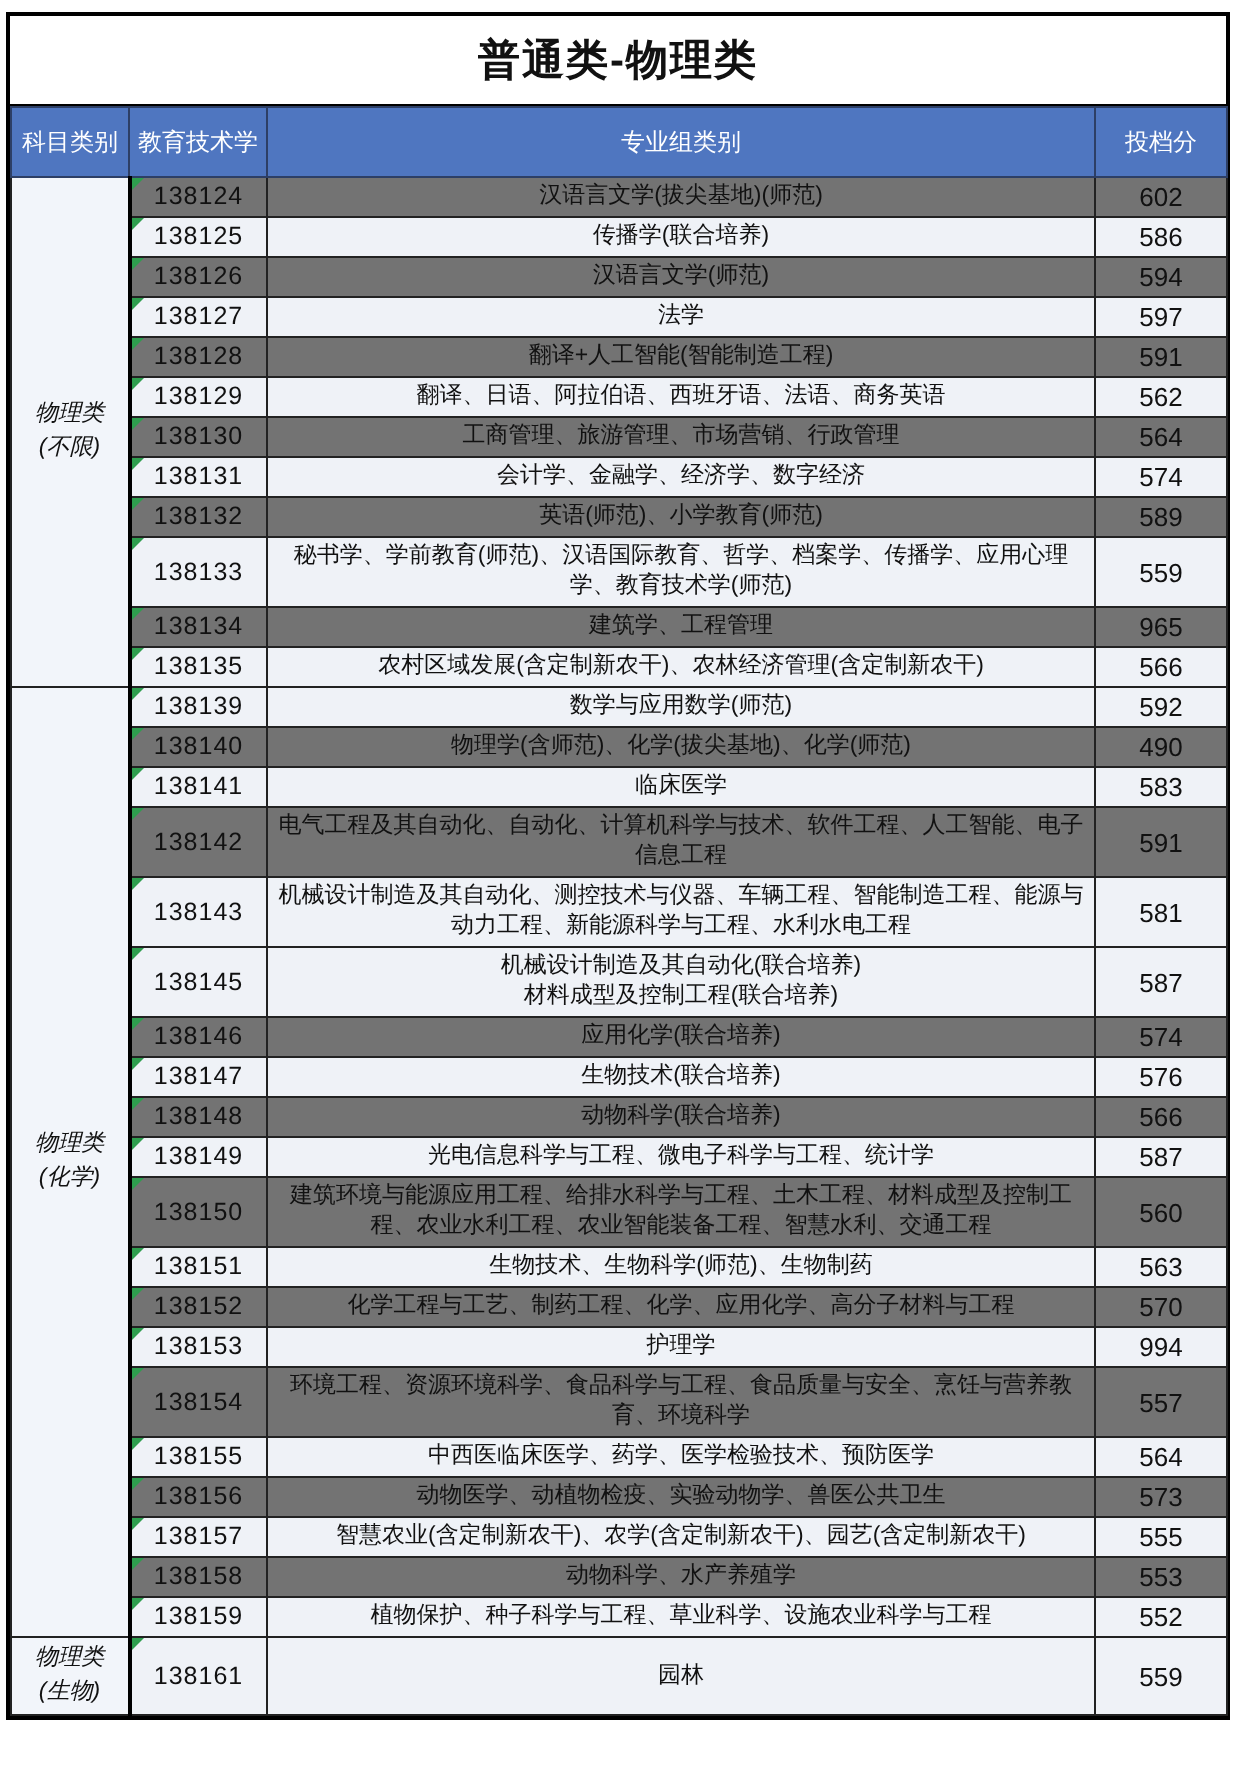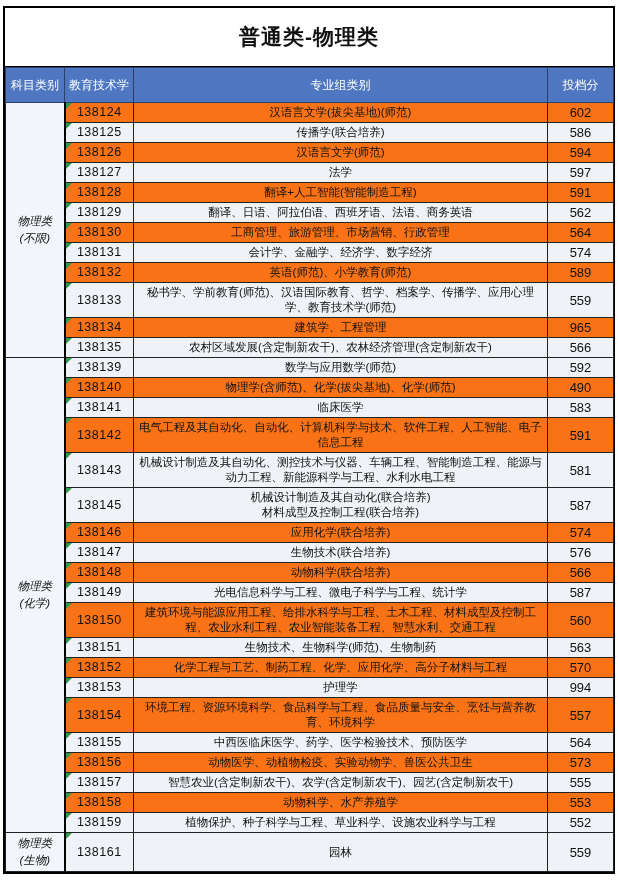--- a/index.html
+++ b/index.html
@@ -4,21 +4,21 @@
 <style>
   * { box-sizing: border-box; margin: 0; padding: 0; }
   html,body { background:#ffffff; font-family:"Liberation Sans","DejaVu Sans",sans-serif; color:#111; }
   .sheet {
     width: 612px;
     margin: 6px 3px 0 3px;
     border: 2px solid #000;
     background: #fff;
   }
   .title-row {
-    height: 59px;
+    height: 45px;
     display: flex;
     align-items: center;
     justify-content: center;
     font-size: 21px;
     font-weight: bold;
     letter-spacing: 1px;
     border-bottom: 1px solid #000;
     background: #ffffff;
   }
   table.score-table {
@@ -44,21 +44,21 @@
     height: 35px;
     border-color: #2d3f66;
     margin-top: 44px;
   }
   tbody td { font-size: 11.5px; line-height: 15px; padding: 2px 3px; }
   tbody tr { height: 20px; }
   tbody tr.tall { height: 37px; }
   td.code-cell  { font-size: 12.5px; position: relative; letter-spacing: .5px; }
   td.score-cell { font-size: 13px; }
   td.majors-cell{ white-space: pre-line; }
-  tr.band  td { background: #f97316; }
+  tr.band  td { background: #737373; }
   tr.plain td { background: #eff2f7; }
   td.group-cell {
     background: #f2f5fa !important;
     font-size: 11.5px;
     white-space: pre-line;
     line-height: 17px;
     border-right: 2px solid #000;
     font-style: italic;
   }
   .txt-marker {

